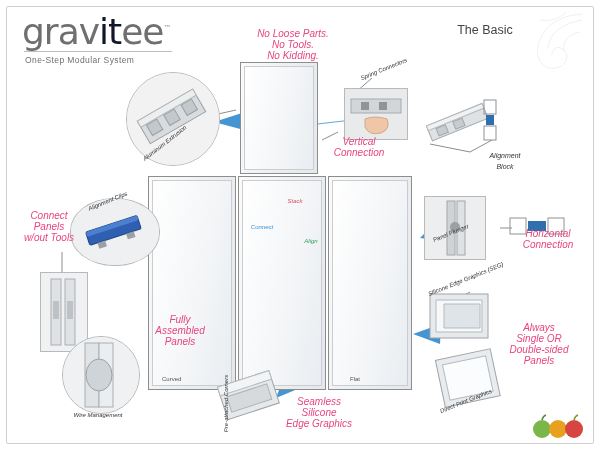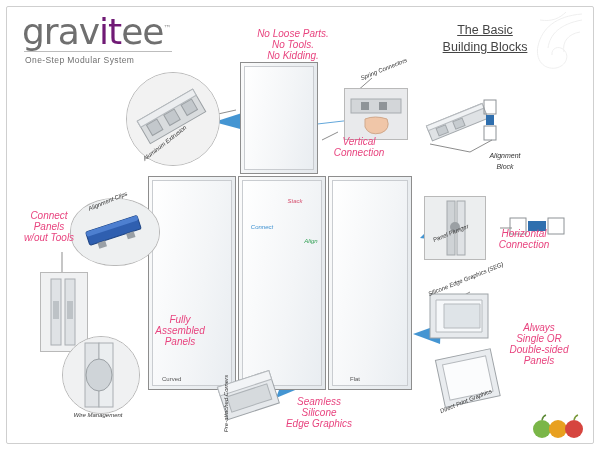--- a/index.html
+++ b/index.html
@@ -36,21 +36,21 @@
   }
   .logo-word {
     font-family: "DejaVu Sans", sans-serif;
     font-size: 36px;
     letter-spacing: -1px;
     color: #6f6f6f;
     line-height: 34px;
     font-weight: 400;
   }
   .logo-word .accent {
-    color: #701a75;
+    color: #0f172a;
   }
   .logo-tm {
     font-size: 8px;
     vertical-align: super;
     color: #9a9a9a;
   }
   .logo-rule {
     width: 148px;
     height: 1px;
     background: #bdbdbd;
@@ -65,21 +65,20 @@
   
   .title {
     position: absolute;
     right: 30px;
     top: 22px;
     width: 170px;
     text-align: center;
     font-size: 12.5px;
     color: #444;
     line-height: 17px;
-    text-decoration: underline;
   }
   
   .ornament {
     position: absolute;
     right: 14px;
     top: 10px;
     opacity: .25;
   }
   
   .lbl {
@@ -155,21 +154,20 @@
   <div class="logo">
     <div class="logo-word">
       <span>grav</span><span class="accent">it</span><span>ee</span><span class="logo-tm">™</span>
     </div>
     <div class="logo-rule"></div>
     <div class="logo-sub">One-Step Modular System</div>
   </div>
 
   <div class="title">
     <div>The Basic</div>
-    <div>Building Blocks</div>
   </div>
 
   <svg class="ornament" width="92" height="70" viewBox="0 0 92 70">
     <g fill="none" stroke="#bfbfbf" stroke-width="1">
       <path d="M88 4 C62 6 48 18 44 36 C41 50 50 60 62 58 C72 56 76 46 70 40 C65 35 57 38 58 45"></path>
       <path d="M88 10 C66 14 56 24 54 38"></path>
       <path d="M86 22 C74 24 68 32 70 42"></path>
       <path d="M46 10 C58 12 66 8 72 2"></path>
     </g>
   </svg>
@@ -373,21 +371,21 @@
 Block</div>
 
   <div class="lbl lbl-dark xsmall rot-28" style="left:70px;top:196px;width:76px;">Alignment Clips</div>
 
   <div class="lbl lbl-pink med" style="left:18px;top:210px;width:62px;">Connect
 Panels
 w/out Tools</div>
 
   <div class="lbl lbl-dark xsmall rot-28" style="left:420px;top:228px;width:62px;">Panel Plunger</div>
 
-  <div class="lbl lbl-pink med" style="left:492px;top:228px;width:64px;">Horizontal
+  <div class="lbl lbl-pink med" style="left:516px;top:228px;width:64px;">Horizontal
 Connection</div>
 
   <div class="lbl xsmall" style="left:280px;top:196px;width:30px;color:#d64e6e;">Stack</div>
   <div class="lbl xsmall" style="left:244px;top:222px;width:36px;color:#3a8fd0;">Connect</div>
   <div class="lbl xsmall" style="left:296px;top:236px;width:30px;color:#2f9f52;">Align</div>
 
   <div class="lbl lbl-pink med" style="left:144px;top:314px;width:72px;">Fully
 Assembled
 Panels</div>
 

